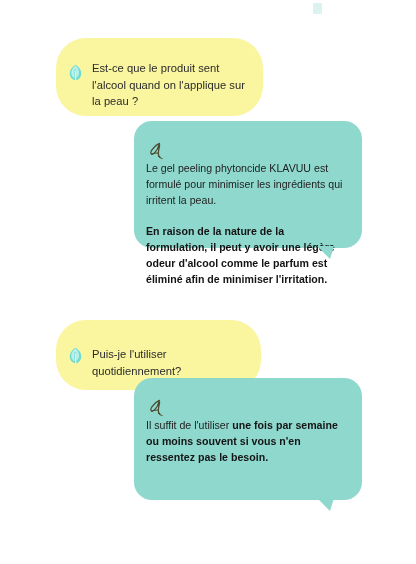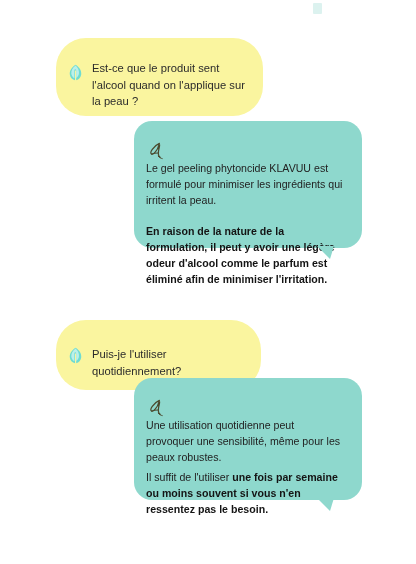--- a/index.html
+++ b/index.html
@@ -189,19 +189,18 @@
 
   <div class="bubble bot" id="bubble-a2">
     <span class="icon-slot">
       <svg class="icon script-a-icon" viewBox="0 0 19 19" aria-hidden="true">
         <path d="M13.4 2.3 C11.0 3.3 8.2 5.6 6.3 8.3 C4.9 10.3 4.4 12.0 5.3 12.7 C6.2 13.4 7.9 12.6 9.4 10.9 C11.0 9.1 12.2 6.7 12.8 4.4 C12.9 4.0 13.2 3.6 13.5 3.8 C13.8 4.0 13.6 4.5 13.5 5.0 C12.9 7.6 12.3 10.4 12.3 12.4 C12.3 14.3 12.9 15.4 14.1 16.3" fill="none" stroke="#4A4A2E" stroke-width="1.25" stroke-linecap="round"></path>
         <path d="M5.6 13.2 C7.6 12.4 10.4 11.9 12.6 12.0" fill="none" stroke="#4A4A2E" stroke-width="1.1" stroke-linecap="round"></path>
         <path d="M12.2 15.2 C13.6 16.6 14.9 17.4 16.2 17.6" fill="none" stroke="#4A4A2E" stroke-width="1.0" stroke-linecap="round"></path>
       </svg>
     </span>
     <div>
-      <div class="msg-text para">Une utilisation quotidienne peut provoquer une sensibilité, même pour les peaux robustes.</div>
       <div class="msg-text para"><span>Il suffit de l'utiliser </span><b>une fois par semaine ou moins souvent si vous n'en ressentez pas le besoin.</b></div>
     </div>
     <div class="tail"></div>
   </div>
 
 </div>
 
 </body></html>

